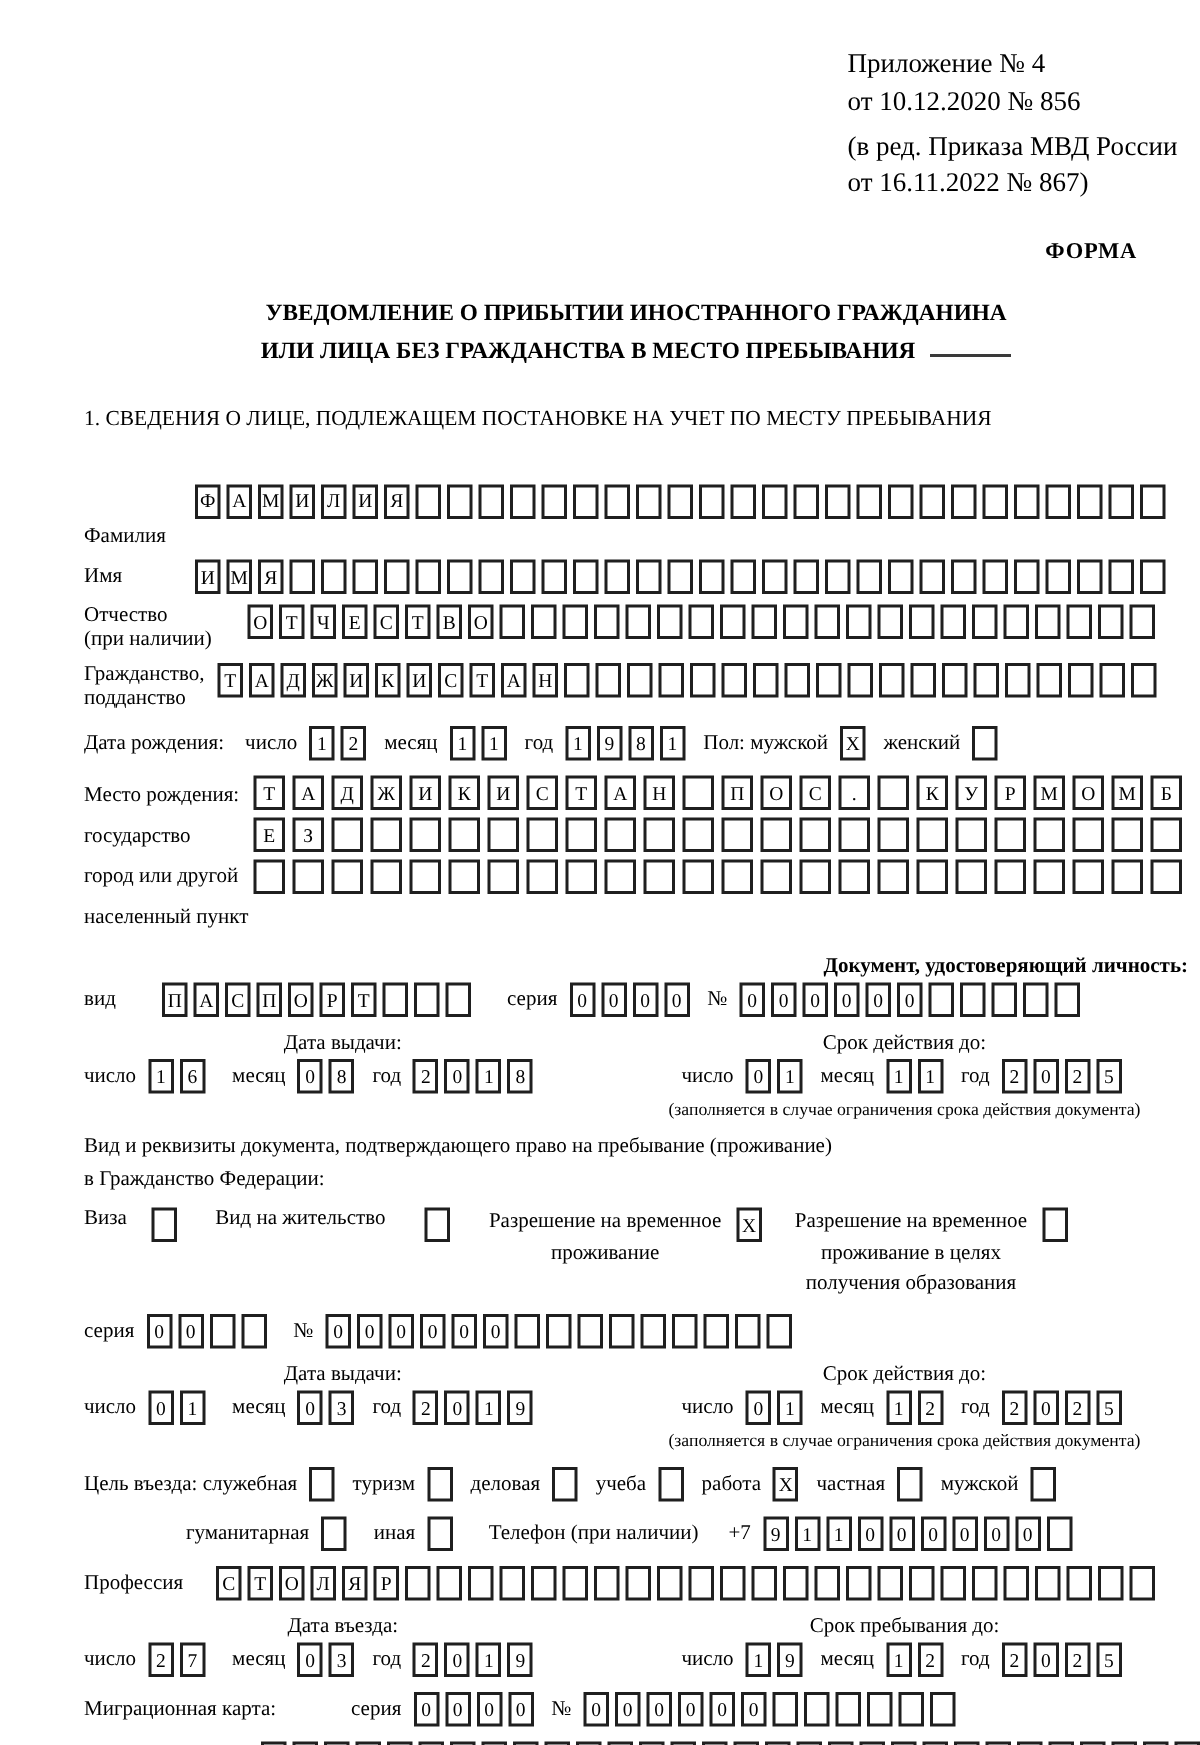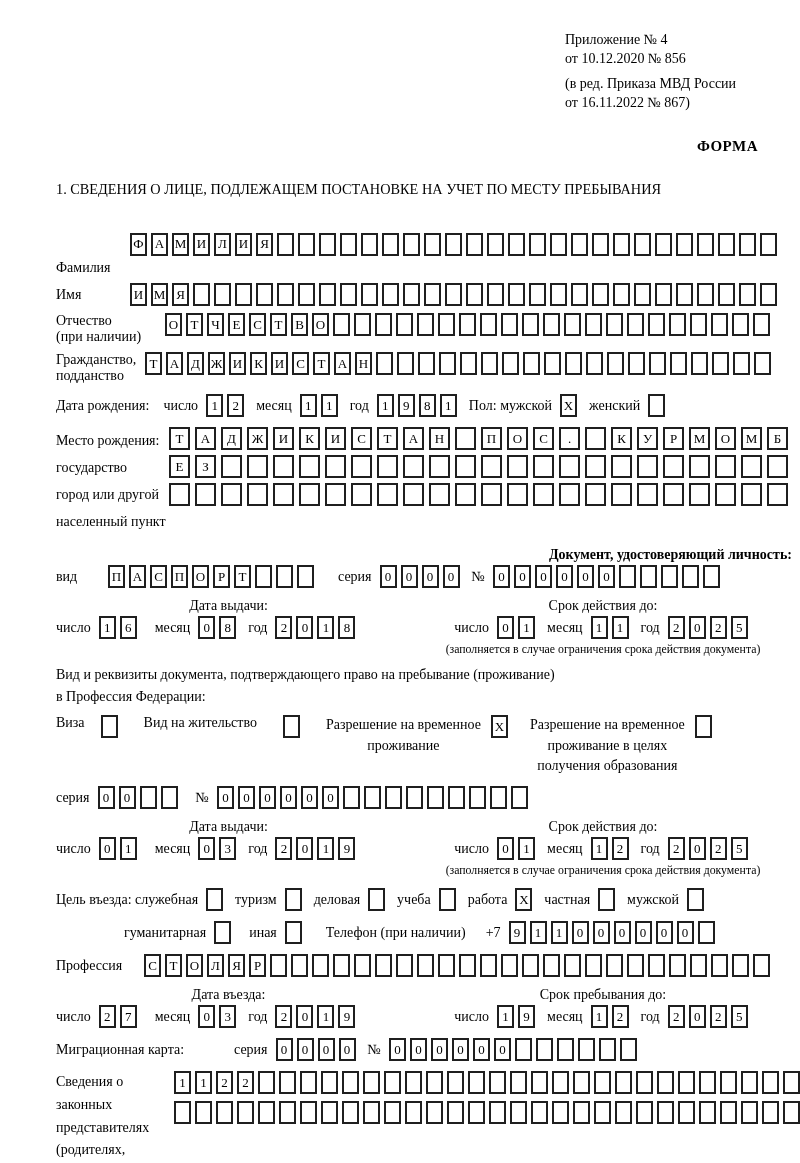--- a/index.html
+++ b/index.html
@@ -1,18 +1,18 @@
 <!DOCTYPE html>
 <html><head>
 <meta charset="utf-8">
 <style>
   html,body{margin:0;padding:0;background:#ffffff;color:#000;}
   body{font-family:"Liberation Serif","DejaVu Serif",serif;}
   .page{width:800px;min-height:1163px;box-sizing:border-box;padding:30px 8px 20px 56px;position:relative;}
-  .annex{margin-left:509px;font-size:14px;line-height:1.38;}
+  .annex{margin-left:509px;font-size:18px;line-height:1.38;}
   .annex .ed{margin-top:5px;}
   .forma{font-weight:bold;font-size:15px;text-align:right;margin:26px 34px 0 0;letter-spacing:.5px;}
   .title{font-weight:bold;font-size:15.5px;text-align:center;line-height:1.5;margin-top:20px;}
   .blank-line{display:inline-block;width:54px;height:1em;border-bottom:2px solid #3a3a3a;margin-left:10px;vertical-align:baseline;}
   .sec{font-weight:normal;font-size:14.3px;margin-top:26px;}
   .lbl{font-size:14px;flex:none;}
   .pre{white-space:pre-line;}
   .row{display:flex;align-items:center;margin-top:7px;}
   .rowt{display:flex;align-items:flex-start;margin-top:7px;}
   .cells{display:flex;flex:none;}
@@ -39,20 +39,26 @@
 
   <div class="annex">
     <div>Приложение № 4</div>
     <div>от 10.12.2020 № 856</div>
     <div class="ed">(в ред. Приказа МВД России</div>
     <div>от 16.11.2022 № 867)</div>
   </div>
 
   <div class="forma">ФОРМА</div>
 
+  <div class="title">
+    <div>УВЕДОМЛЕНИЕ О ПРИБЫТИИ ИНОСТРАННОГО ГРАЖДАНИНА</div>
+    <div>
+      <span>ИЛИ ЛИЦА БЕЗ ГРАЖДАНСТВА В МЕСТО ПРЕБЫВАНИЯ</span><span class="blank-line"></span>
+    </div>
+  </div>
 
   <div class="sec">1. СВЕДЕНИЯ О ЛИЦЕ, ПОДЛЕЖАЩЕМ ПОСТАНОВКЕ НА УЧЕТ ПО МЕСТУ ПРЕБЫВАНИЯ</div>
 
   <div class="row mt14">
     <span class="lbl" style="width:74px;margin-top:48px;">Фамилия</span>
     <span class="cells">
         <span class="cell">Ф</span>
         <span class="cell">А</span>
         <span class="cell">М</span>
         <span class="cell">И</span>
@@ -395,21 +401,21 @@
             <span class="cell">0</span>
             <span class="cell">2</span>
             <span class="cell">5</span>
           </span>
       </div>
       <div class="note">(заполняется в случае ограничения срока действия документа)</div>
     </div>
   </div>
 
   <div class="lbl mt10">Вид и реквизиты документа, подтверждающего право на пребывание (проживание)</div>
-  <div class="lbl" style="margin-top:6px;">в Профессия Федерации:</div>
+  <div class="lbl" style="margin-top:6px;">в Гражданство Федерации:</div>
 
   <div class="rowt mt10">
     <span class="cbitem">
       <span class="lbl">Виза</span>
       <span class="cells" style="margin-left:6px;">
           <span class="cell"></span>
         </span>
     </span>
     <span class="cbitem" style="margin-left:22px;">
       <span class="lbl">Вид на жительство</span>

